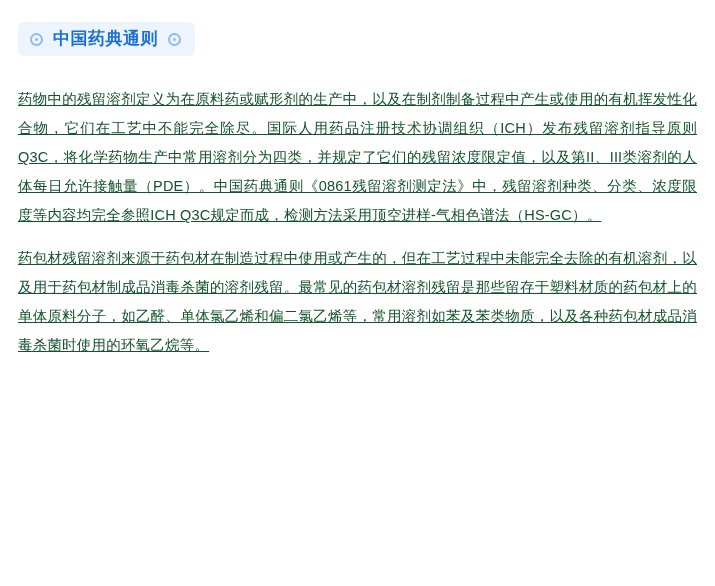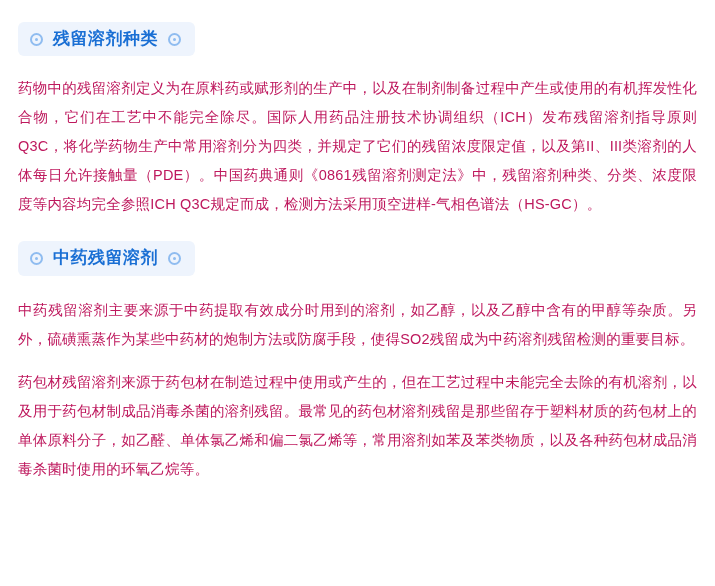--- a/index.html
+++ b/index.html
@@ -54,49 +54,42 @@
     top: 50%;
     width: 3px;
     height: 3px;
     margin: -1.5px 0 0 -1.5px;
     border-radius: 50%;
     background: #8fbcf0;
   }
   .body-text {
     font-size: 14.5px;
     line-height: 2.0;
-    color: #be185d;
+    color: #14532d;
     text-align: justify;
-    margin: 12px 0 10px 0;
+    margin: 23px 0 10px 0;
     letter-spacing: 0.2px;
+    text-decoration: underline;
   }
   .para-spaced {
     margin-top: 14px;
   }
 </style>
 </head>
 <body>
 
 <div class="page">
 
   <div class="section">
     <div class="heading">
       <span class="deco"></span>
-      <span class="title">残留溶剂种类</span>
+      <span class="title">中国药典通则</span>
       <span class="deco"></span>
     </div>
     <p class="body-text">药物中的残留溶剂定义为在原料药或赋形剂的生产中，以及在制剂制备过程中产生或使用的有机挥发性化合物，它们在工艺中不能完全除尽。国际人用药品注册技术协调组织（ICH）发布残留溶剂指导原则Q3C，将化学药物生产中常用溶剂分为四类，并规定了它们的残留浓度限定值，以及第II、III类溶剂的人体每日允许接触量（PDE）。中国药典通则《0861残留溶剂测定法》中，残留溶剂种类、分类、浓度限度等内容均完全参照ICH Q3C规定而成，检测方法采用顶空进样-气相色谱法（HS-GC）。</p>
   </div>
 
-  <div class="section">
-    <div class="heading">
-      <span class="deco"></span>
-      <span class="title">中药残留溶剂</span>
-      <span class="deco"></span>
-    </div>
-    <p class="body-text para-spaced">中药残留溶剂主要来源于中药提取有效成分时用到的溶剂，如乙醇，以及乙醇中含有的甲醇等杂质。另外，硫磺熏蒸作为某些中药材的炮制方法或防腐手段，使得SO2残留成为中药溶剂残留检测的重要目标。</p>
-  </div>
 
   <div class="section">
     <p class="body-text para-spaced">药包材残留溶剂来源于药包材在制造过程中使用或产生的，但在工艺过程中未能完全去除的有机溶剂，以及用于药包材制成品消毒杀菌的溶剂残留。最常见的药包材溶剂残留是那些留存于塑料材质的药包材上的单体原料分子，如乙醛、单体氯乙烯和偏二氯乙烯等，常用溶剂如苯及苯类物质，以及各种药包材成品消毒杀菌时使用的环氧乙烷等。</p>
   </div>
 
 </div>
 
 </body></html>

